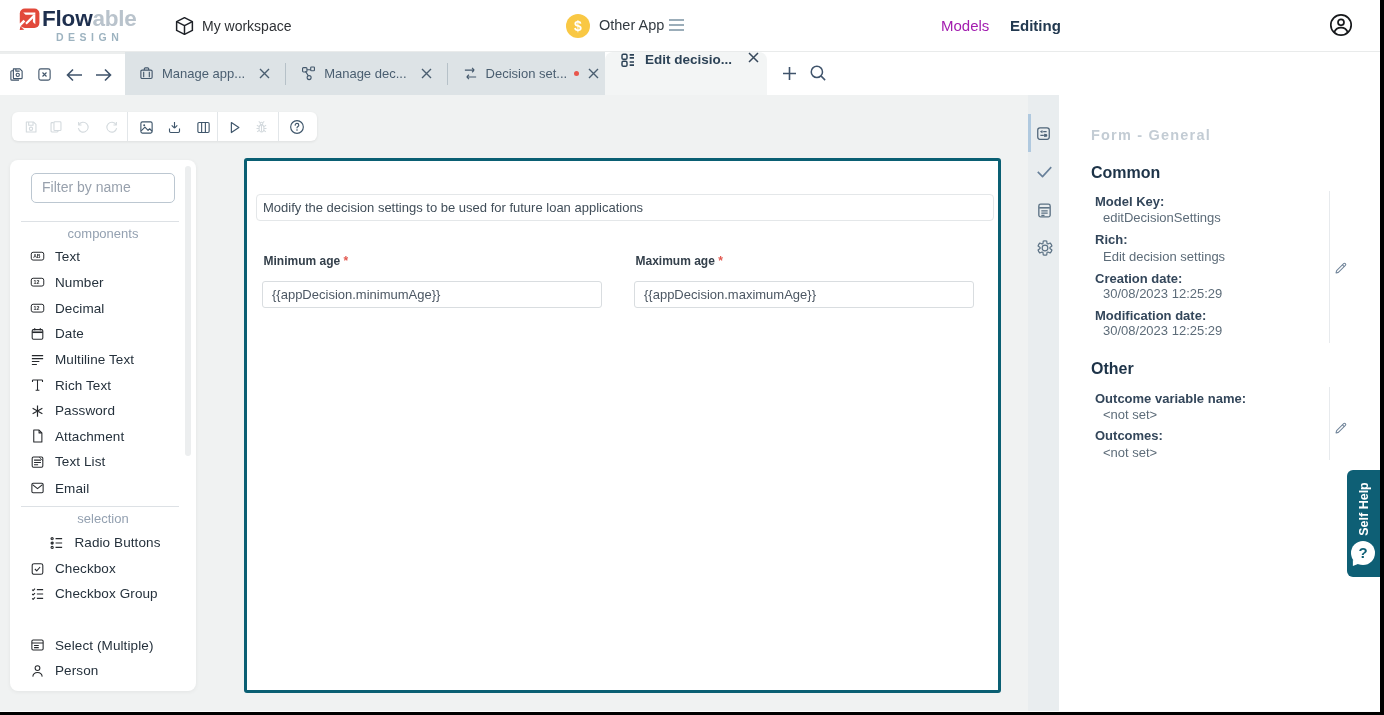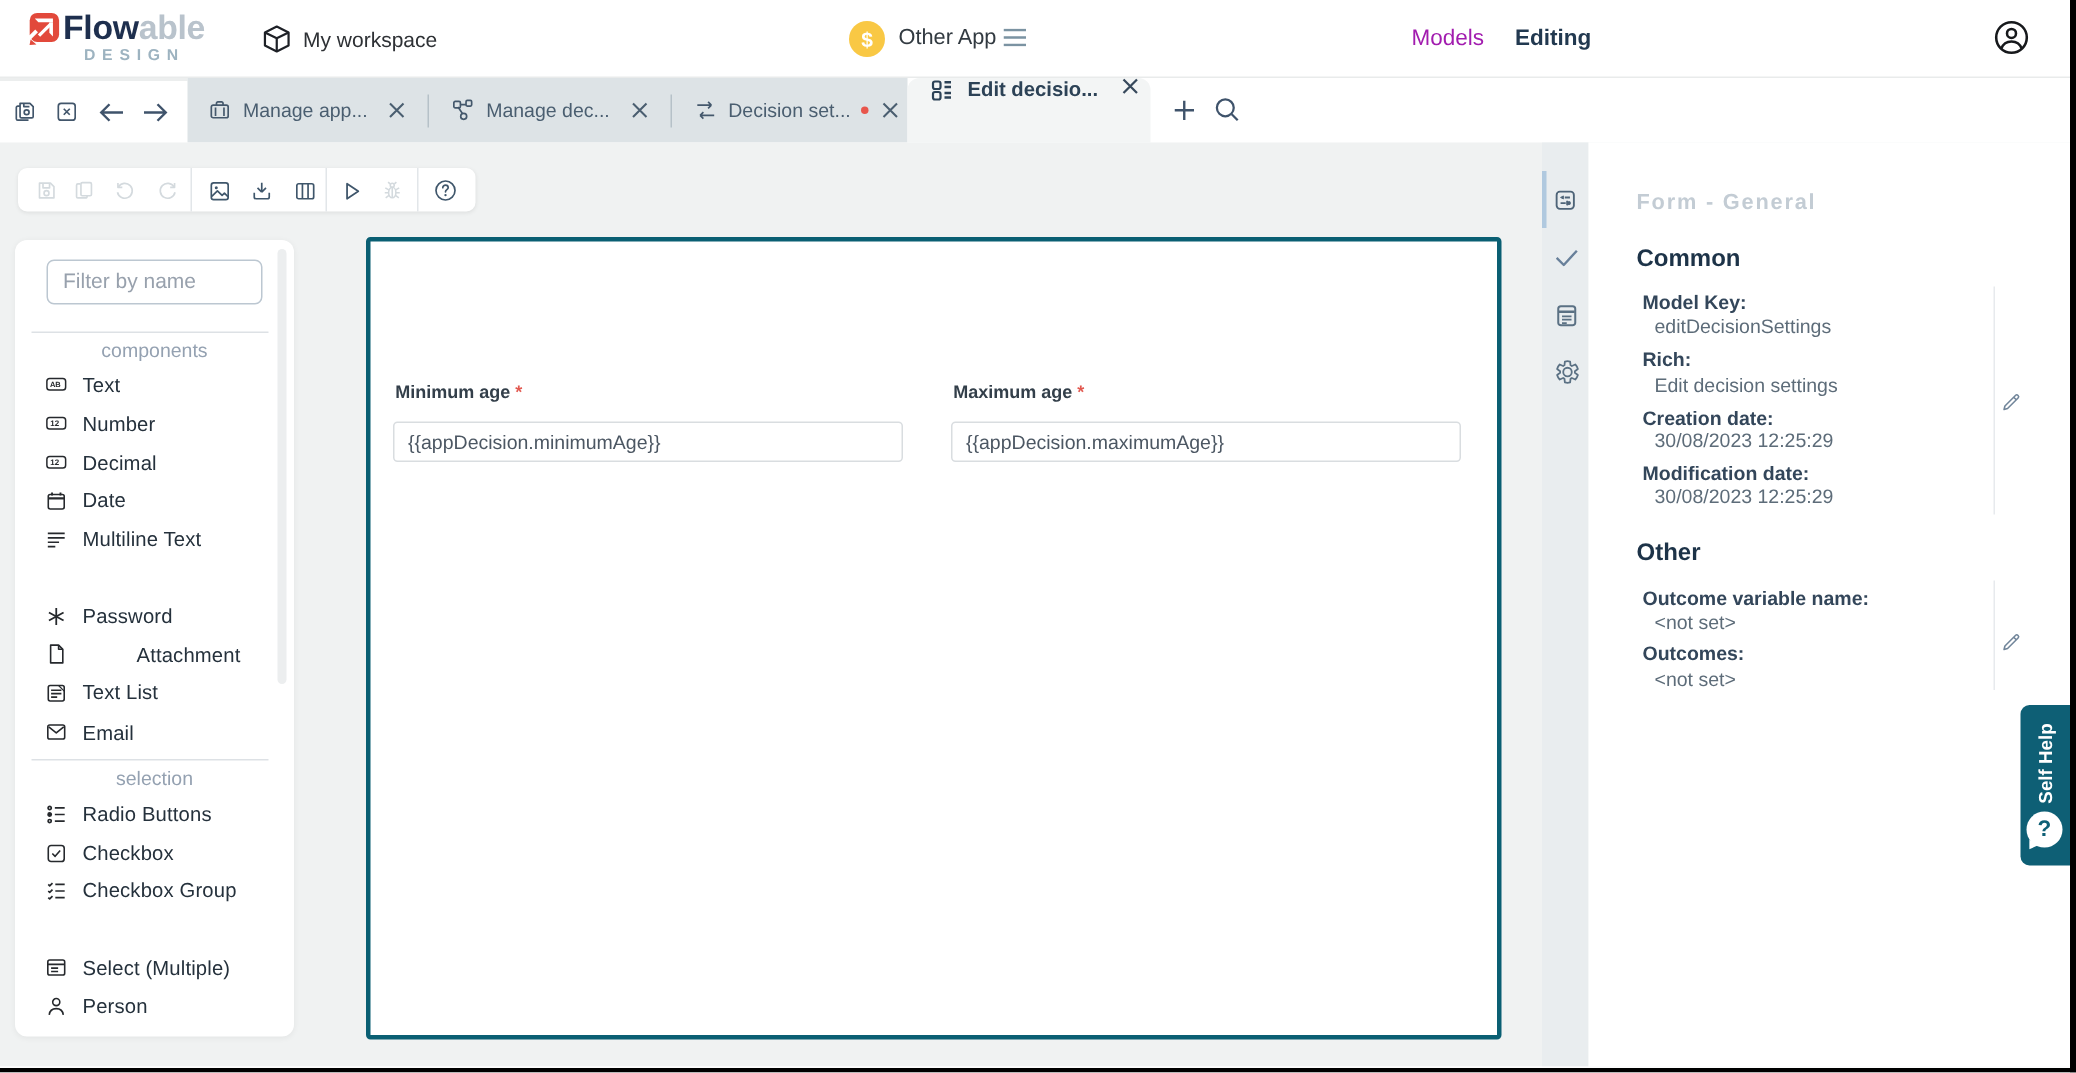--- a/index.html
+++ b/index.html
@@ -257,29 +257,37 @@
         <span class="lb">Date</span>
       </div>
     <div class="item" style="top:186.6px;">
         <span class="ic">
           <svg width="16" height="16" viewBox="0 0 24 24" fill="none" stroke="#26292d" stroke-width="1.8">
             <path d="M3 5 H21 M3 9.7 H21 M3 14.4 H15 M3 19.1 H11"></path>
           </svg>
         </span>
         <span class="lb">Multiline Text</span>
       </div>
+    <div class="item" style="top:212.1px;">
+        <span class="ic">
+          <svg width="16" height="16" viewBox="0 0 24 24" fill="none" stroke="#26292d" stroke-width="1.7">
+            <path d="M4 4 H20 M4 4 V7 M20 4 V7 M12 4 V20.5 M9 20.5 H15"></path>
+          </svg>
+        </span>
+        <span class="lb">Rich Text</span>
+      </div>
     <div class="item" style="top:237.5px;">
         <span class="ic">
           <svg width="16" height="16" viewBox="0 0 24 24" fill="none" stroke="#26292d" stroke-width="1.9">
             <path d="M12 3 V21 M4.2 7.7 L19.8 16.3 M19.8 7.7 L4.2 16.3"></path>
           </svg>
         </span>
         <span class="lb">Password</span>
       </div>
-    <div class="item" style="top:263.4px;gap:36px;">
+    <div class="item" style="top:263.4px;">
         <span class="ic">
           <svg width="16" height="16" viewBox="0 0 24 24" fill="none" stroke="#26292d" stroke-width="1.7" stroke-linejoin="round">
             <path d="M6 2.5 H14.5 L19 7 V21.5 H6 Z"></path>
             <path d="M14.5 2.5 V7 H19"></path>
           </svg>
         </span>
         <span class="lb">Attachment</span>
       </div>
     <div class="item" style="top:288.8px;">
         <span class="ic">
@@ -295,21 +303,21 @@
         <span class="ic">
           <svg width="16" height="16" viewBox="0 0 24 24" fill="none" stroke="#26292d" stroke-width="1.7" stroke-linejoin="round">
             <rect x="3" y="4.5" width="18" height="15" rx="2"></rect>
             <path d="M4 6.5 L12 13 L20 6.5"></path>
           </svg>
         </span>
         <span class="lb">Email</span>
       </div>
     <div class="pdivider" style="top:346px;"></div>
     <div class="grouplabel" style="top:351px;">selection</div>
-    <div class="item" style="top:369.7px;">
+    <div class="item" style="top:369.7px;justify-content:center;">
         <span class="ic">
           <svg width="16" height="16" viewBox="0 0 24 24" fill="none" stroke="#26292d" stroke-width="1.8">
             <circle cx="5" cy="5" r="1.7"></circle>
             <circle cx="5" cy="12" r="1.7" fill="#26292d"></circle>
             <circle cx="5" cy="19" r="1.7"></circle>
             <path d="M10.5 5 H21 M10.5 12 H21 M10.5 19 H21"></path>
           </svg>
         </span>
         <span class="lb">Radio Buttons</span>
       </div>
@@ -344,20 +352,21 @@
         <span class="ic">
           <svg width="16" height="16" viewBox="0 0 24 24" fill="none" stroke="#26292d" stroke-width="1.7">
             <circle cx="12" cy="7.3" r="3.8"></circle>
             <path d="M4.5 21 C5 16.2 8 14.3 12 14.3 C16 14.3 19 16.2 19.5 21"></path>
           </svg>
         </span>
         <span class="lb">Person</span>
       </div>
   </div>
   <div id="canvas" class="abs">
+    <div class="abs" style="left:9px; top:33.5px; width:738px; height:27px; border:1px solid #e4e7e9; border-radius:4px; font-size:13px; color:#414e59; line-height:25px; padding-left:6px;">Modify the decision settings to be used for future loan applications</div>
     <div class="abs" style="left:16.5px; top:93.5px; font-size:12px; font-weight:bold; color:#333f4a;">Minimum age <span style="color:#e25950;">*</span></div>
     <div class="abs" style="left:15px; top:120.5px; width:340px; height:27px; border:1px solid #d9dde0; border-radius:3px; font-size:13px; color:#4c5763; line-height:25px; padding-left:9px;">{{appDecision.minimumAge}}</div>
     <div class="abs" style="left:388.5px; top:93.5px; font-size:12px; font-weight:bold; color:#333f4a;">Maximum age <span style="color:#e25950;">*</span></div>
     <div class="abs" style="left:387px; top:120.5px; width:340px; height:27px; border:1px solid #d9dde0; border-radius:3px; font-size:13px; color:#4c5763; line-height:25px; padding-left:9px;">{{appDecision.maximumAge}}</div>
   </div>
   <div id="iconstrip" class="abs">
     <div class="abs" style="left:0; top:19px; width:2.5px; height:38px; background:#b0c9df;"></div>
     <svg class="abs" style="left:8px; top:31px;" width="15" height="15" viewBox="0 0 24 24" fill="none" stroke="#4e6478" stroke-width="2" stroke-linejoin="round">
       <rect x="2.8" y="2.8" width="18.4" height="18.4" rx="3.5"></rect>
       <path d="M7 9 L10 7.4 V10.6 Z" fill="#4e6478" stroke-width="1"></path>

